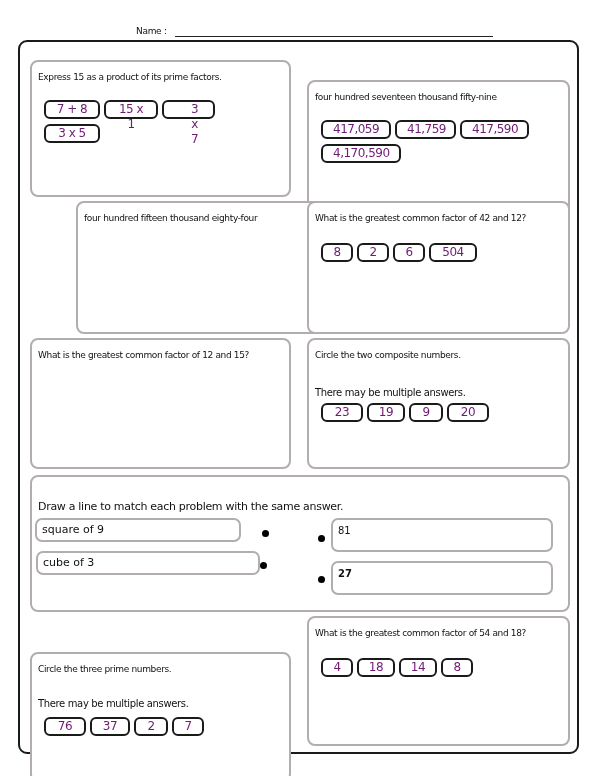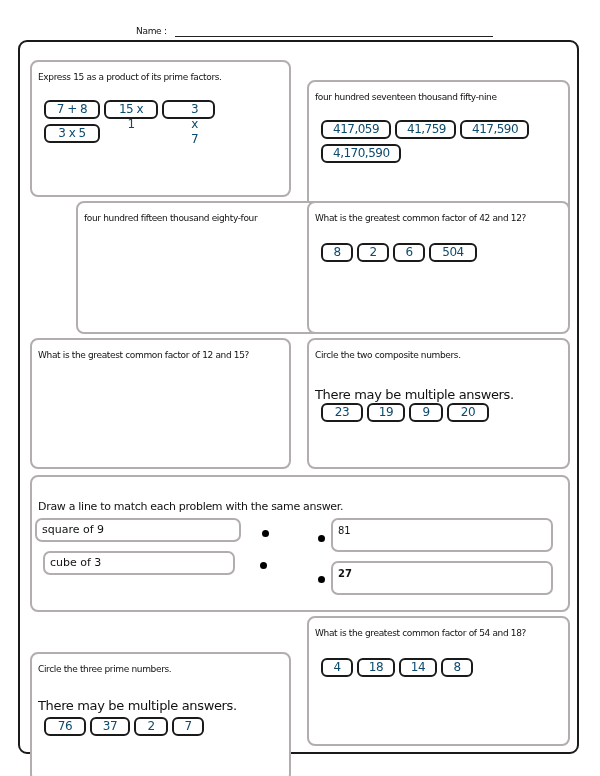--- a/index.html
+++ b/index.html
@@ -4,25 +4,25 @@
 <style>
   html, body { margin: 0; padding: 0; background: #ffffff; }
   body { width: 600px; height: 776px; position: relative; overflow: hidden;
          font-family: "DejaVu Sans", sans-serif; color: #111; }
   .name-row { position: absolute; top: 26px; left: 136px; font-size: 9px; letter-spacing: -0.3px; }
   .name-line { position: absolute; top: 36px; left: 175px; width: 318px; height: 0; border-top: 1px solid #222; }
   .frame { position: absolute; left: 18px; top: 40px; width: 561px; height: 714px;
            border: 2px solid #1a1a1a; border-radius: 9px; box-sizing: border-box; }
   .box { position: absolute; border: 2px solid #b3adad; border-radius: 8px; box-sizing: border-box; background: #fff; }
   .q { position: absolute; left: 6px; top: 10px; font-size: 9px; letter-spacing: -0.35px; white-space: nowrap; text-align: right; }
-  .note { position: absolute; left: 6px; font-size: 13px; letter-spacing: -0.35px; white-space: nowrap; }
+  .note { position: absolute; left: 6px; font-size: 10px; letter-spacing: -0.35px; white-space: nowrap; }
   .choices { position: absolute; left: 12px; display: flex; flex-wrap: wrap; gap: 5px 4px; }
   .choice { height: 19px; border: 2px solid #1a1a1a; border-radius: 6px; box-sizing: border-box;
             font-size: 12px; line-height: 15px; padding: 0 10px; text-align: center; letter-spacing: -0.5px;
-            background: #fff; color: #0c4a6e; }
+            background: #fff; color: #701a75; }
   .match-title { position: absolute; left: 6px; top: 23px; font-size: 11px; letter-spacing: -0.3px; }
   .mbox { position: absolute; border: 2px solid #b3adad; border-radius: 7px; box-sizing: border-box;
           font-size: 11px; padding-left: 5px; }
   .dot { position: absolute; width: 7px; height: 7px; border-radius: 50%; background: #000; }
 </style>
 </head>
 <body>
 
 <div class="name-row">Name :</div>
 <div class="name-line"></div>
@@ -74,21 +74,21 @@
     <div class="choice" style="width:42px;padding:0;">23</div>
     <div class="choice" style="width:38px;padding:0;">19</div>
     <div class="choice" style="width:34px;padding:0;">9</div>
     <div class="choice" style="width:42px;padding:0;">20</div>
   </div>
 </div>
 
 <div class="box" style="left:30px;top:475px;width:540px;height:137px;padding-left:48px;">
   <div class="match-title">Draw a line to match each problem with the same answer.</div>
   <div class="mbox" style="left:3px;top:41px;width:206px;height:24px;line-height:20px;">square of 9</div>
-  <div class="mbox" style="left:11px;top:74px;width:192px;height:24px;line-height:20px;">cube of 3</div>
+  <div class="mbox" style="left:4px;top:74px;width:224px;height:24px;line-height:20px;">cube of 3</div>
   <div class="dot" style="left:230px;top:53px;"></div>
   <div class="dot" style="left:228px;top:85px;"></div>
   <div class="dot" style="left:286px;top:58px;"></div>
   <div class="dot" style="left:286px;top:99px;"></div>
   <div class="mbox" style="left:299px;top:41px;width:222px;height:34px;line-height:22px;font-size:10px;">81</div>
   <div class="mbox" style="left:299px;top:84px;width:222px;height:34px;line-height:22px;font-size:10px;font-weight:bold;">27</div>
 </div>
 
 <div class="box" style="left:30px;top:616px;width:261px;height:130px;margin-top:36px;">
   <div class="q">Circle the three prime numbers.</div>

